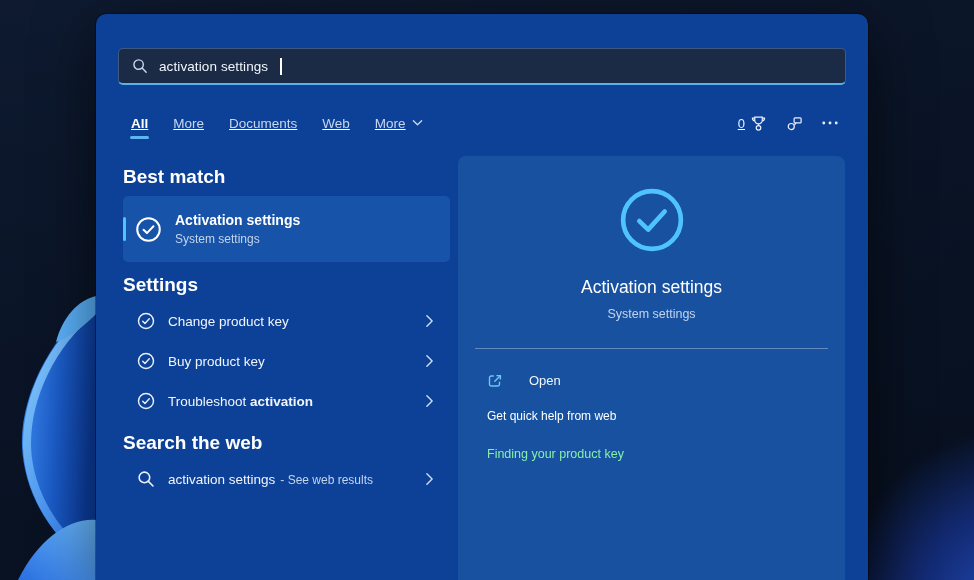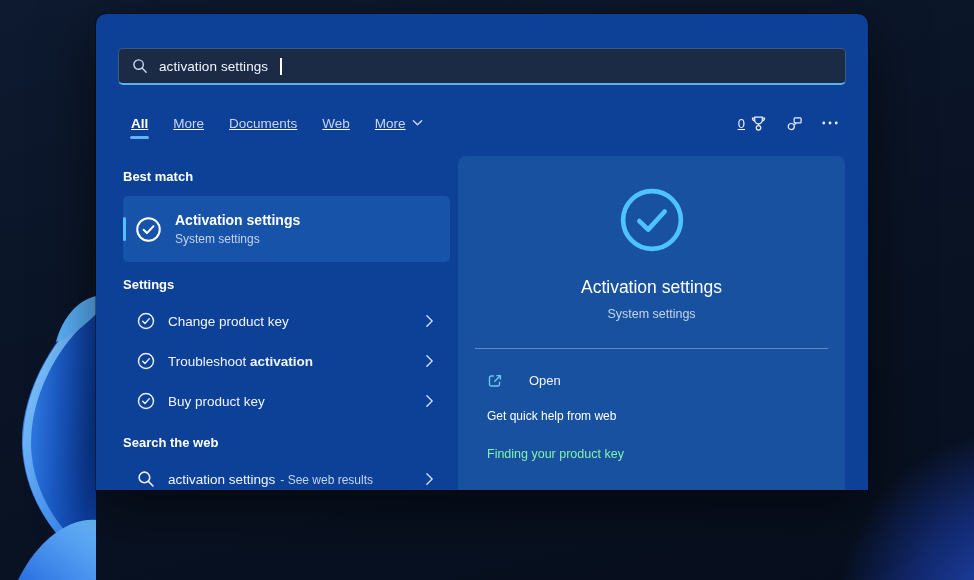--- a/index.html
+++ b/index.html
@@ -11,21 +11,21 @@
       linear-gradient(165deg, #0e1a30 0%, #0a1426 45%, #070f1e 100%);
     position:relative;
     color:#fff;
   }
 
   
   .bloom { position:absolute; left:0; top:0; width:96px; height:580px; }
 
   
   .search-window {
-    position:absolute; left:96px; top:14px; width:772px; height:476px;
+    position:absolute; left:96px; top:14px; width:772px; height:566px;
     background:var(--window-bg,#0d4197);
     border-radius:10px 10px 0 0;
     box-shadow:0 18px 60px rgba(0,0,0,.55);
     outline:1px solid rgba(0,0,0,.35);
   }
 
   
   .search-field {
     position:absolute; left:22px; right:22px; top:34px; height:37px;
     background:var(--field-bg,#1b2a45);
@@ -55,21 +55,21 @@
   .tab svg { width:11px; height:8px; color:#c8d6ee; }
   .top-right { margin-left:auto; display:flex; align-items:center; gap:19px; color:#e9eff9; }
   .rewards { display:flex; align-items:center; gap:5px; cursor:pointer; }
   .rewards-count { font-size:13px; }
   .top-right svg { display:block; }
 
   
   .content { position:absolute; left:27px; right:23px; top:142px; bottom:0; display:flex; }
   .left-col { width:327px; flex:none; }
 
-  .section-header { font-size:13px; font-weight:700; color:#fff; height:16px; line-height:16px; }
+  .section-header { font-size:19px; font-weight:700; color:#fff; height:16px; line-height:16px; }
   .h-best { margin-top:13px; }
   .h-settings { margin-top:15px; }
   .h-web { margin-top:14px; }
 
   .best-match-item {
     margin-top:11px; height:66px; border-radius:5px;
     background:var(--highlight-bg,#1753a8);
     display:flex; align-items:center; gap:13px; padding:0 12px;
     position:relative; cursor:pointer;
   }
@@ -220,31 +220,31 @@
           <span class="row-label"><span>Change product key</span><b></b></span>
           <svg class="chev" viewBox="0 0 10 16">
               <path d="M2 2 L8 8 L2 14" fill="none" stroke="currentColor" stroke-width="1.6" stroke-linecap="round" stroke-linejoin="round"></path>
             </svg>
         </div>
         <div class="result-row">
           <svg class="cc-small" viewBox="0 0 24 24">
               <circle cx="12" cy="12" r="10" fill="none" stroke="currentColor" stroke-width="1.9"></circle>
               <path d="M7.6 12.3 L10.6 15.2 L16.4 9.1" fill="none" stroke="currentColor" stroke-width="1.9" stroke-linecap="round" stroke-linejoin="round"></path>
             </svg>
-          <span class="row-label"><span>Troubleshoot </span><b>activation</b></span>
+          <span class="row-label"><span>Buy product key</span><b></b></span>
           <svg class="chev" viewBox="0 0 10 16">
               <path d="M2 2 L8 8 L2 14" fill="none" stroke="currentColor" stroke-width="1.6" stroke-linecap="round" stroke-linejoin="round"></path>
             </svg>
         </div>
         <div class="result-row">
           <svg class="cc-small" viewBox="0 0 24 24">
               <circle cx="12" cy="12" r="10" fill="none" stroke="currentColor" stroke-width="1.9"></circle>
               <path d="M7.6 12.3 L10.6 15.2 L16.4 9.1" fill="none" stroke="currentColor" stroke-width="1.9" stroke-linecap="round" stroke-linejoin="round"></path>
             </svg>
-          <span class="row-label"><span>Buy product key</span><b></b></span>
+          <span class="row-label"><span>Troubleshoot </span><b>activation</b></span>
           <svg class="chev" viewBox="0 0 10 16">
               <path d="M2 2 L8 8 L2 14" fill="none" stroke="currentColor" stroke-width="1.6" stroke-linecap="round" stroke-linejoin="round"></path>
             </svg>
         </div>
       </div>
 
       <div class="section-header h-web">Search the web</div>
 
       <div class="result-list">
         <div class="result-row">

